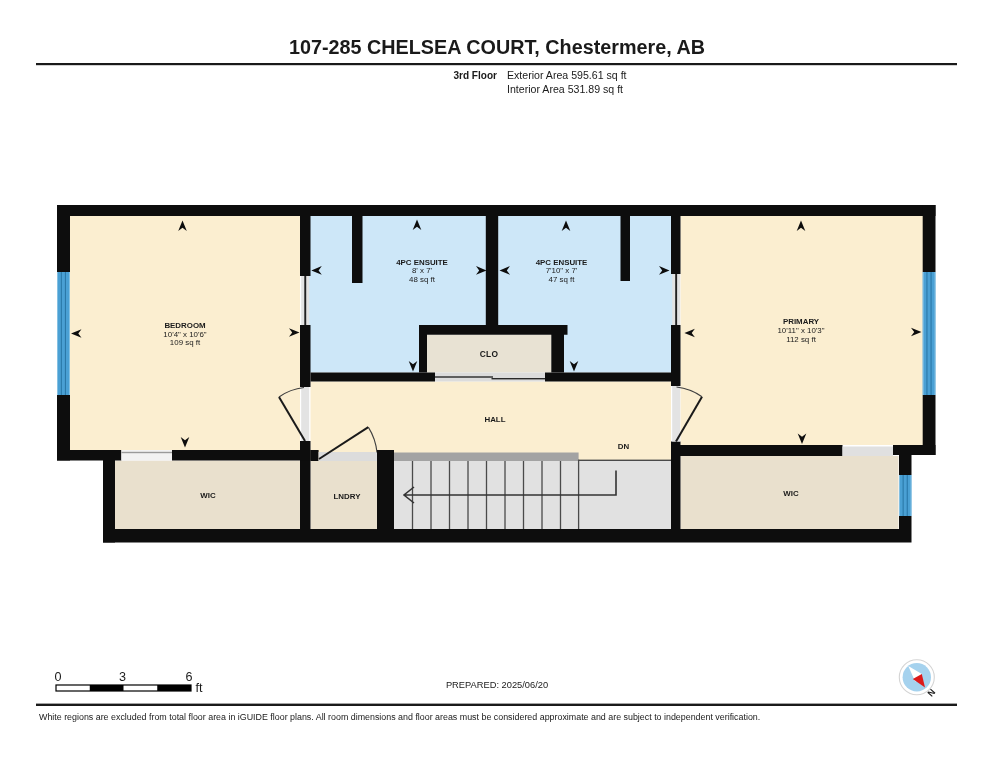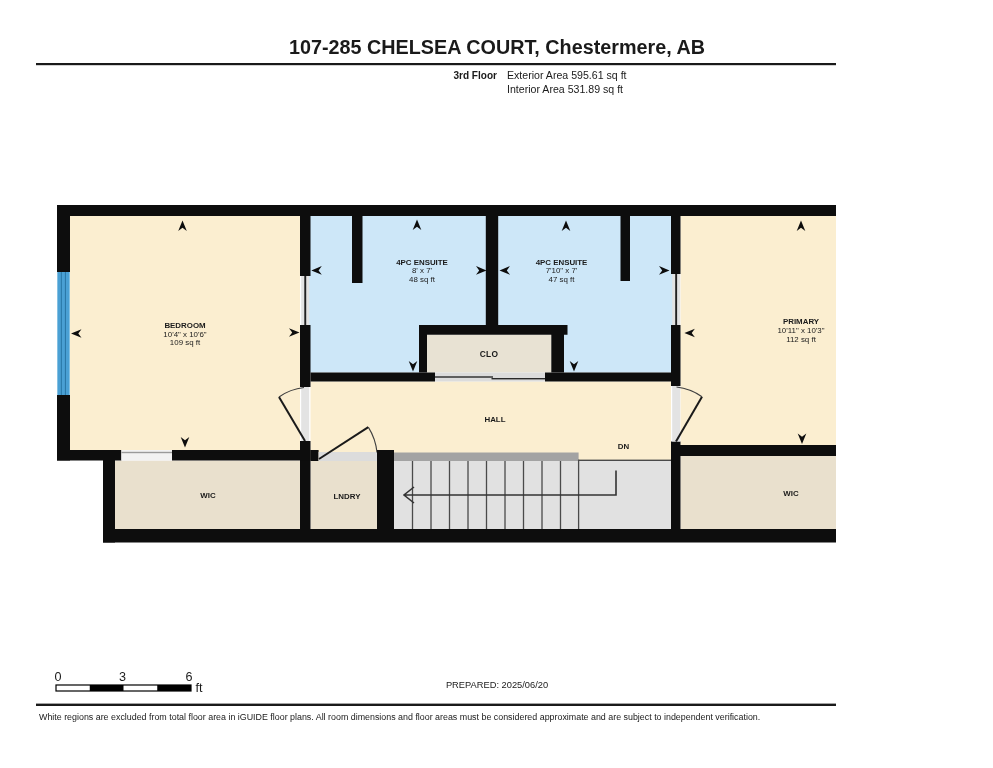--- a/index.html
+++ b/index.html
@@ -1,16 +1,16 @@
 <!DOCTYPE html>
 <html><head>
 <meta charset="utf-8">
 <style>
   html,body{margin:0;padding:0;background:#ffffff;}
-  #page{position:relative;width:836px;height:768px;background:#ffffff;overflow:hidden;
+  #page{position:relative;width:993px;height:768px;background:#ffffff;overflow:hidden;
         font-family:"Liberation Sans", sans-serif;}
   svg{position:absolute;top:0;left:0;}
   text{font-family:"Liberation Sans", sans-serif;fill:#1a1a1a;}
 </style>
 </head>
 <body>
 <div id="page">
 <svg width="993" height="768" viewBox="0 0 993 768">
 
 <text transform="translate(497,53.6) scale(0.97,1)" font-size="20.4" font-weight="bold" text-anchor="middle">107-285 CHELSEA COURT, Chestermere, AB</text>

